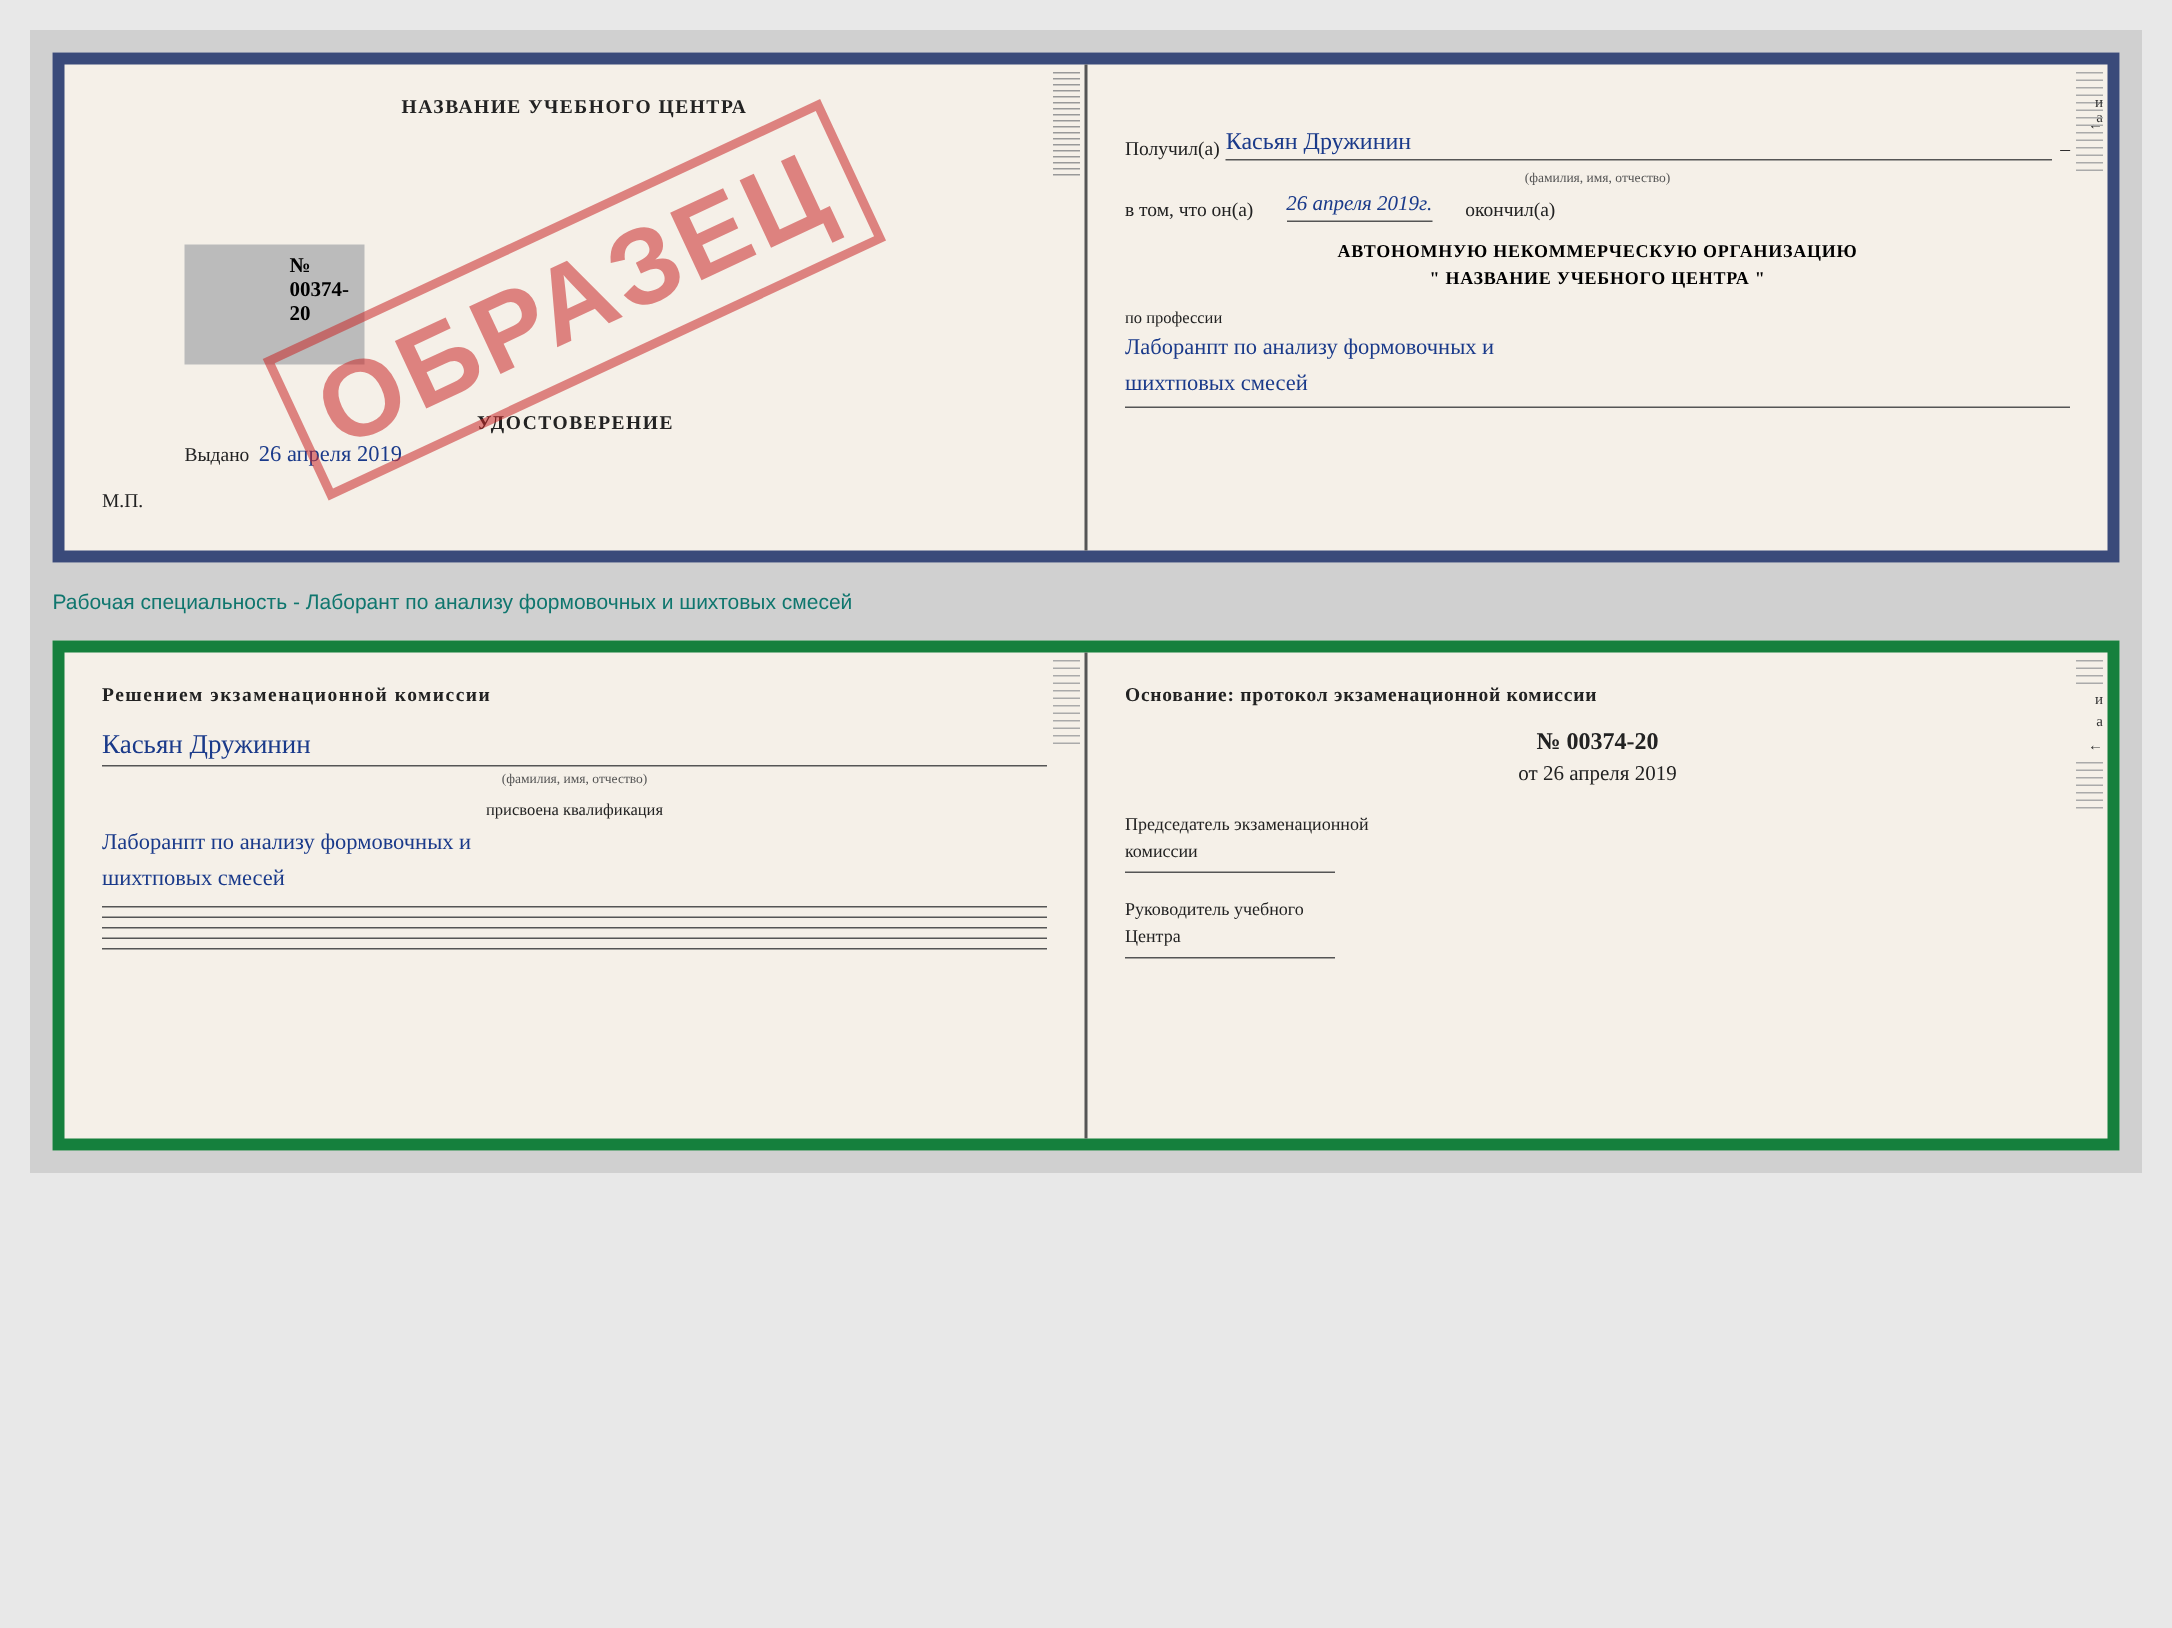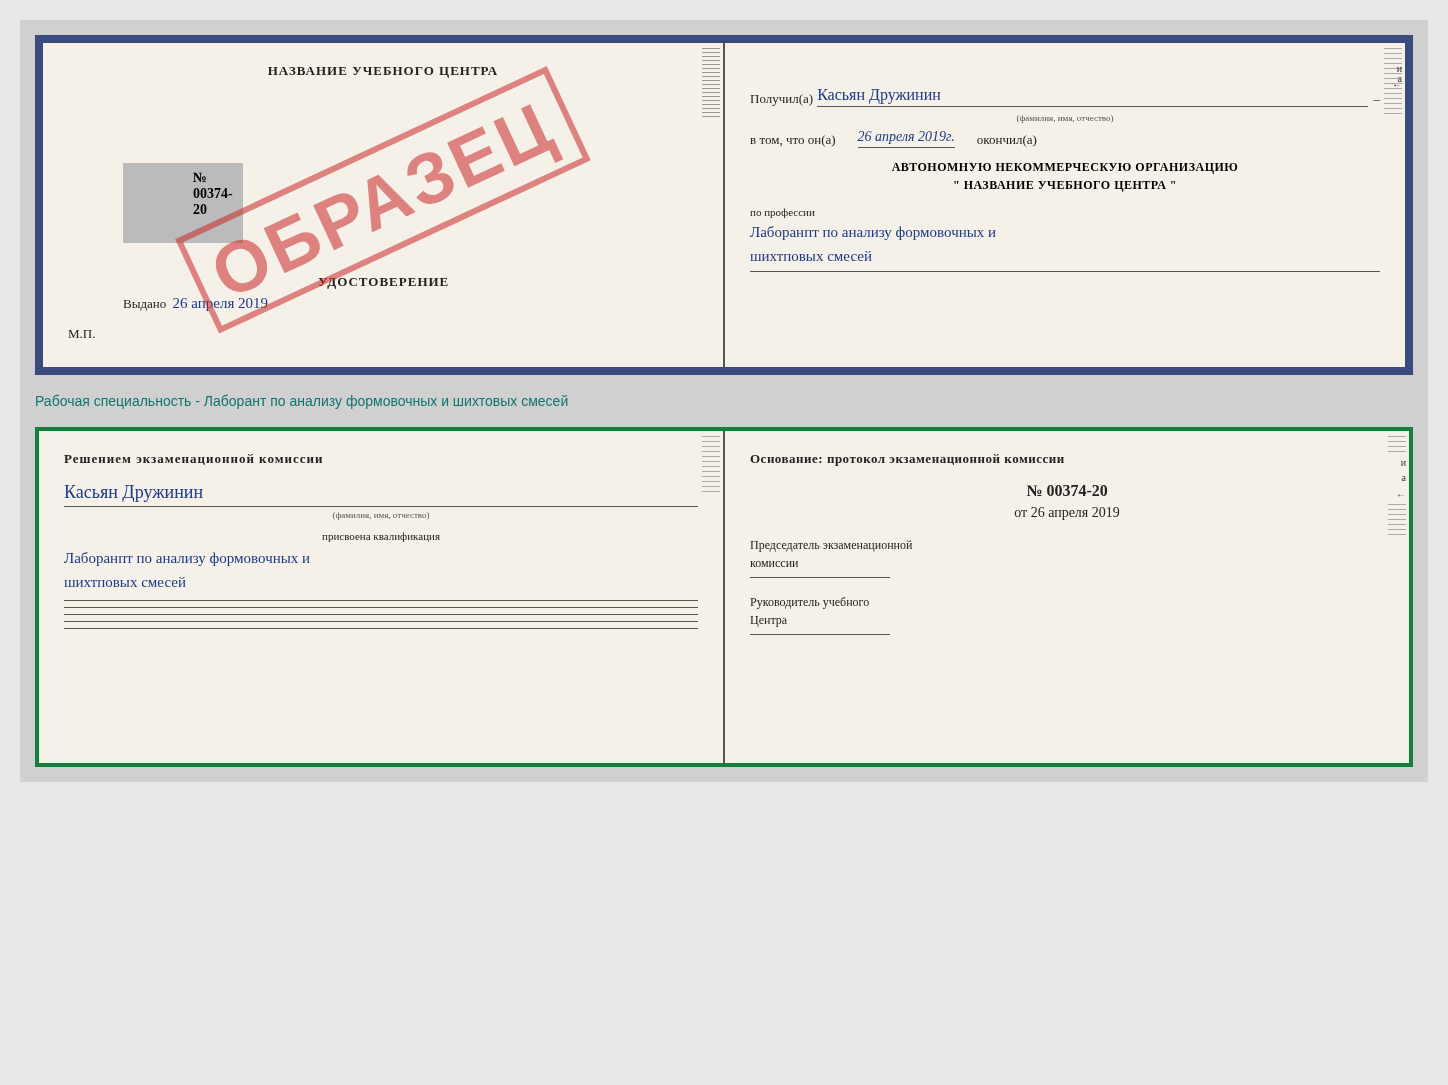--- a/index.html
+++ b/index.html
@@ -203,21 +203,21 @@
     .separator-text {
       font-size: 14px;
       color: #0f766e;
       padding: 6px 0;
       font-family: Arial, sans-serif;
     }
 
     
     .lower-doc-card {
       background: #f5f0e8;
-      border: 4px solid #15803d;
+      border: 8px solid #15803d;
       display: flex;
       flex-direction: row;
       position: relative;
       min-height: 340px;
     }
 
     .lower-left, .lower-right {
       flex: 1;
       padding: 20px 25px;
       position: relative;

